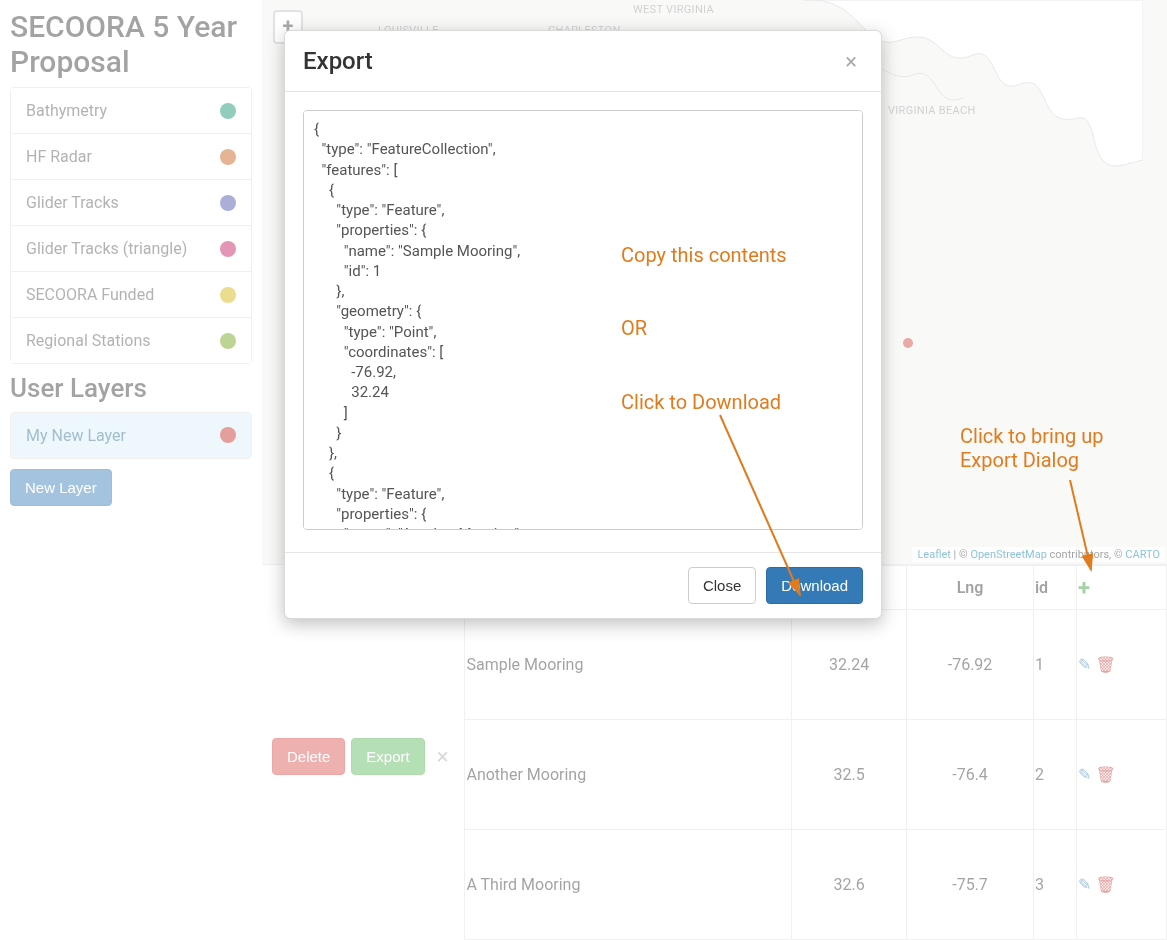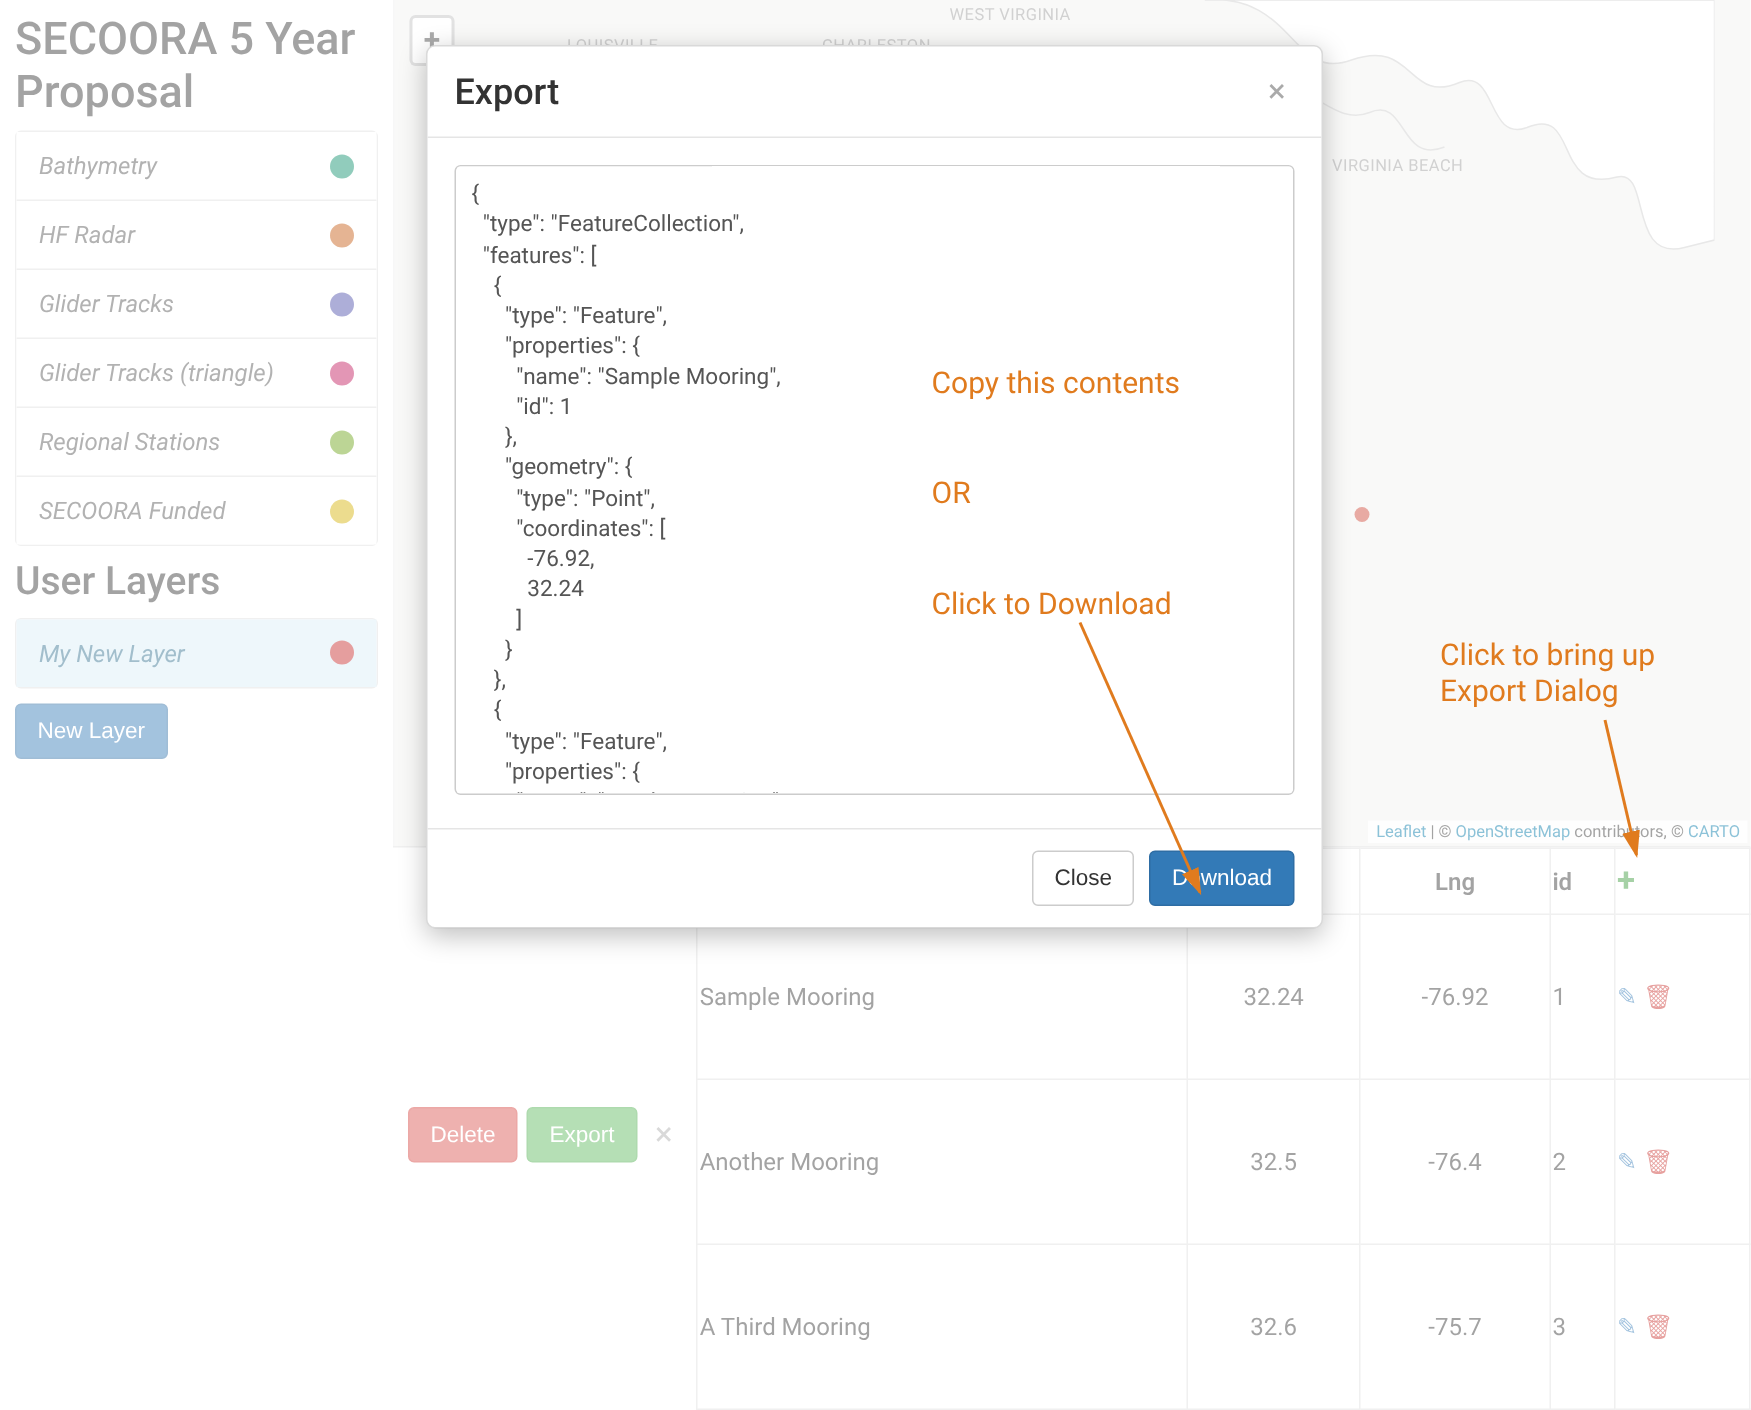--- a/index.html
+++ b/index.html
@@ -1,20 +1,20 @@
 <!DOCTYPE html>
 <html><head>
 <meta charset="utf-8">
 <style>
 * { box-sizing: border-box; margin: 0; padding: 0; }
 body { font-family: -apple-system, "Segoe UI", Roboto, "Helvetica Neue", Arial, sans-serif; font-size: 16px; width: 1167px; height: 940px; overflow: hidden; position: relative; background: #fff; color: #333; }
 .app { display: flex; width: 100%; height: 100%; }
 .sidebar { width: 262px; padding: 10px; flex-shrink: 0; }
 .side-title { font-size: 30px; font-weight: 500; color: #333; line-height: 1.15; margin-bottom: 8px; }
-.layer-list { border: 1px solid #ddd; border-radius: 4px; margin-bottom: 10px; font-style: italic; }
+.layer-list { border: 1px solid #ddd; border-radius: 4px; margin-bottom: 10px; }
 .layer-item { display: flex; align-items: center; justify-content: space-between; padding: 13px 15px; border-bottom: 1px solid #ddd; background: #fff; color: #555; cursor: pointer; }
 .layer-item:last-child { border-bottom: none; }
 .layer-item.selected { background: #d9edf7; color: #31708f; gap: 37px; }
 .dot { width: 16px; height: 16px; border-radius: 50%; }
 .btn { display: inline-block; padding: 7px 14px; border: 1px solid transparent; border-radius: 4px; font-size: 15px; cursor: pointer; line-height: 1.4; }
 .btn-primary { background: #337ab7; color: #fff; border-color: #2e6da4; }
 .btn-default { background: #fff; color: #333; border-color: #ccc; }
 .btn-danger { background: #d9534f; color: #fff; border-color: #d43f3a; }
 .btn-success { background: #5cb85c; color: #fff; border-color: #4cae4c; }
 .main { flex: 1; position: relative; display: flex; flex-direction: column; }
@@ -65,26 +65,26 @@
         </div>
       <div class="layer-item">
           <span>Glider Tracks</span>
           <span class="dot" style="background:#4b4ca8"></span>
         </div>
       <div class="layer-item">
           <span>Glider Tracks (triangle)</span>
           <span class="dot" style="background:#c2185b"></span>
         </div>
       <div class="layer-item">
+          <span>SECOORA Funded</span>
+          <span class="dot" style="background:#d4b106"></span>
+        </div>
+      <div class="layer-item">
           <span>Regional Stations</span>
           <span class="dot" style="background:#6aa315"></span>
-        </div>
-      <div class="layer-item">
-          <span>SECOORA Funded</span>
-          <span class="dot" style="background:#d4b106"></span>
         </div>
     </div>
     <h2 class="side-title" style="font-size:26px">User Layers</h2>
     <div class="layer-list">
       <div class="layer-item selected">
           <span>My New Layer</span>
           <span class="dot" style="background:#c62828"></span>
         </div>
     </div>
     <button class="btn btn-primary">New Layer</button>

